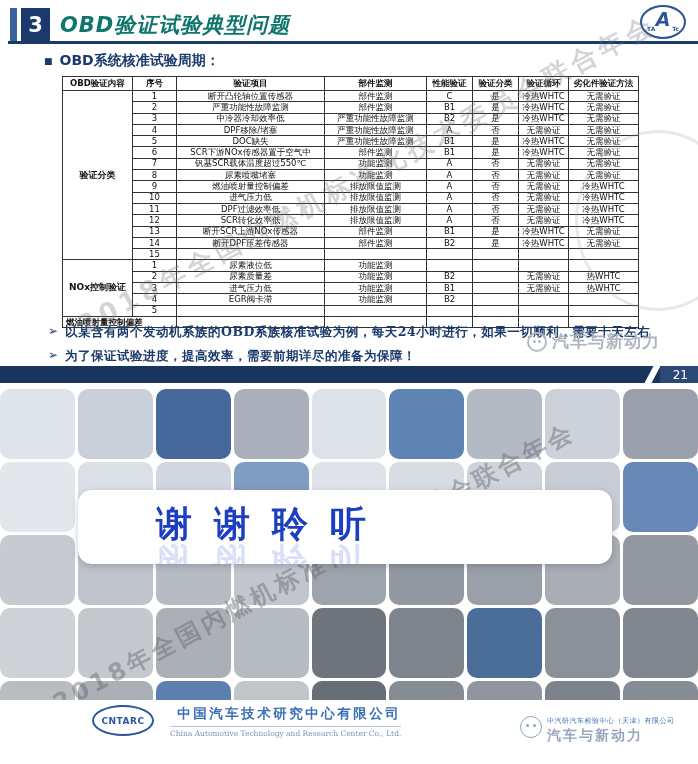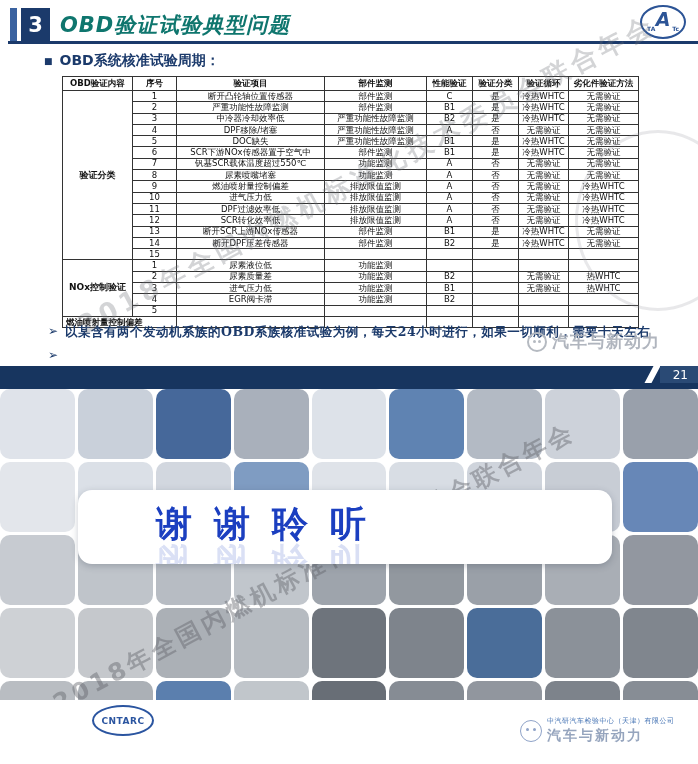--- a/index.html
+++ b/index.html
@@ -39,21 +39,21 @@
   .wm-media .wm-ic{width:20px;height:20px;border:2px solid #b5bac1;border-radius:50%;box-sizing:border-box;
                    margin-right:5px;position:relative;}
   .wm-media .wm-ic::before{content:"";position:absolute;left:4px;top:6px;width:3px;height:3px;border-radius:50%;background:#b5bac1;}
   .wm-media .wm-ic::after{content:"";position:absolute;right:4px;top:6px;width:3px;height:3px;border-radius:50%;background:#b5bac1;}
   .wm-media .wm-tx{font-size:17px;font-weight:bold;color:rgba(172,177,186,0.95);letter-spacing:1px;}
   
   .bullet-row{position:absolute;left:48px;display:flex;z-index:2;width:640px;}
   .bullet-glyph{color:#1b3a6b;font-size:12px;margin-right:7px;flex:none;}
   .bullet-text{font-size:12.5px;font-weight:bold;color:#1b3a6b;font-family:"DejaVu Serif",serif;letter-spacing:0.5px;}
   
-  .s1-bar{position:absolute;left:0;top:366px;width:698px;height:23px;background:#17355f;z-index:7;}
+  .s1-bar{position:absolute;left:0;top:366px;width:698px;height:17px;background:#17355f;z-index:7;}
   .s1-bar .slash{position:absolute;right:42px;top:0;width:7px;height:17px;background:#ffffff;transform:skewX(-28deg);}
   .s1-bar .pageno-seg{position:absolute;right:0;top:0;width:38px;height:17px;background:#2a4a75;
                       color:#fff;font-size:12px;display:flex;align-items:center;justify-content:flex-end;padding-right:10px;box-sizing:border-box;}
   
   .slide2{position:absolute;left:0;top:389px;width:698px;height:311px;overflow:hidden;background:#fff;}
   .mosaic{position:absolute;inset:0;display:grid;grid-template-columns:repeat(9,1fr);
           grid-auto-rows:70px;gap:3px;z-index:1;}
   .tile{border-radius:10px;}
   .slide2 .wm-diagonal{z-index:2;}
   .banner{position:absolute;left:78px;top:101px;width:534px;height:74px;background:#ffffff;
@@ -63,21 +63,21 @@
   .banner-reflect{top:46px;transform:scaleY(-1);opacity:0.16;filter:blur(0.6px);}
   
   .page-footer{position:absolute;left:0;top:700px;width:698px;height:64px;background:#fff;}
   .pf-left{position:absolute;left:92px;top:5px;display:flex;align-items:flex-start;text-align:right;}
   .cntarc-oval{width:62px;height:31px;border:2.5px solid #2b55a0;border-radius:50%;box-sizing:border-box;
                display:flex;align-items:center;justify-content:center;margin-right:16px;}
   .cntarc-oval span{font-size:9px;font-weight:bold;color:#2b55a0;letter-spacing:0.5px;}
   .pf-company .cn{font-size:13.5px;font-weight:600;color:#3a71b8;letter-spacing:2.5px;font-family:"DejaVu Serif",serif;}
   .pf-company .en{font-size:7.5px;color:#7b93bc;border-top:1px solid #b8c6de;margin-top:3px;padding-top:2px;
                   font-family:"DejaVu Serif",serif;}
-  .pf-right{position:absolute;left:520px;top:16px;display:flex;align-items:center;}
+  .pf-right{position:absolute;left:520px;top:16px;display:flex;align-items:flex-start;}
   .pf-right .mini-logo{width:22px;height:22px;border:1.5px solid #8fa3c8;border-radius:50%;box-sizing:border-box;
                   margin-right:5px;position:relative;flex:none;}
   .pf-right .mini-logo::before{content:"";position:absolute;left:5px;top:7px;width:3px;height:3px;border-radius:50%;background:#8fa3c8;}
   .pf-right .mini-logo::after{content:"";position:absolute;right:5px;top:7px;width:3px;height:3px;border-radius:50%;background:#8fa3c8;}
   .pf-right .l1{font-size:7px;color:#4a77b6;letter-spacing:0.5px;white-space:nowrap;}
   .pf-right .l2{font-size:14px;font-weight:bold;color:rgba(110,130,165,0.72);letter-spacing:2px;margin-top:1px;}
 </style>
 </head>
 <body>
 
@@ -321,20 +321,21 @@
 
   <div class="wm-diagonal" style="left:80px;top:310px;">2018年全国内燃机标准化技术委员会联合年会</div>
   <div class="wm-circle" style="left:575px;top:130px;width:160px;height:175px;"></div>
 
   <div class="bullet-row" style="top:324px;">
     <span class="bullet-glyph">➢</span>
     <span class="bullet-text">以某含有两个发动机系族的OBD系族核准试验为例，每天24小时进行，如果一切顺利，需要十天左右</span>
   </div>
   <div class="bullet-row" style="top:348px;">
     <span class="bullet-glyph">➢</span>
+    <span class="bullet-text">为了保证试验进度，提高效率，需要前期详尽的准备为保障！</span>
   </div>
 
   <div class="wm-media" style="left:527px;top:330px;">
     <span class="wm-ic"></span>
     <span class="wm-tx">汽车与新动力</span>
   </div>
 
   <div class="s1-bar">
     <div class="slash"></div>
     <div class="pageno-seg">21</div>
@@ -393,20 +394,24 @@
       <div class="banner-text">谢谢聆听</div>
       <div class="banner-text banner-reflect">谢谢聆听</div>
     </div>
   </div>
 
   <div class="page-footer">
     <div class="pf-left">
       <div class="cntarc-oval">
         <span>CNTARC</span>
       </div>
+      <div class="pf-company">
+        <div class="cn">中国汽车技术研究中心有限公司</div>
+        <div class="en">China Automotive Technology and Research Center Co., Ltd.</div>
+      </div>
     </div>
     <div class="pf-right">
       <span class="mini-logo"></span>
       <div>
         <div class="l1">中汽研汽车检验中心（天津）有限公司</div>
         <div class="l2">汽车与新动力</div>
       </div>
     </div>
   </div>
 

